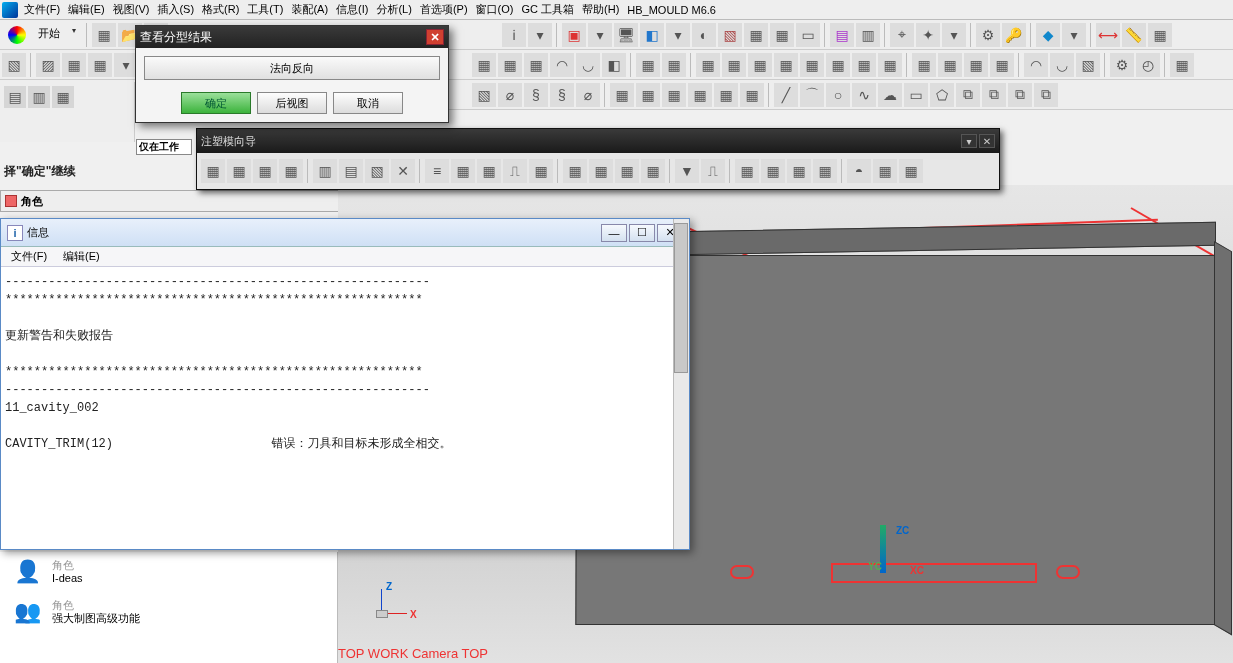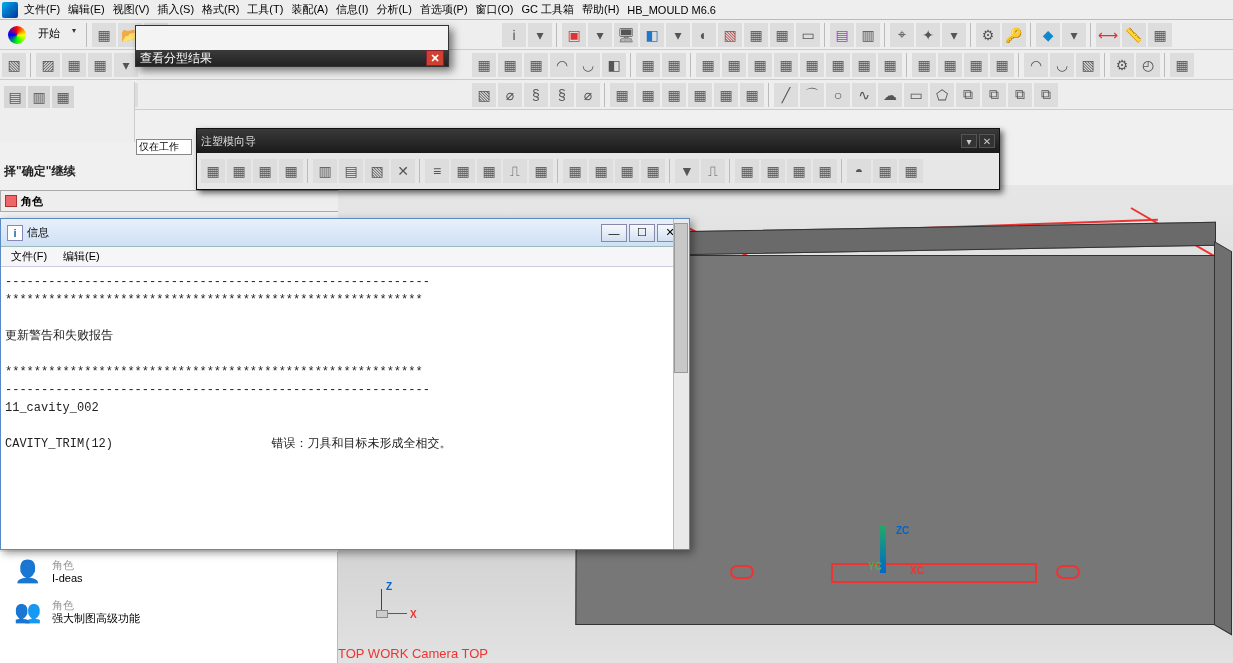--- a/index.html
+++ b/index.html
@@ -63,27 +63,26 @@
   .dialog {
     position: absolute;
     left: 135px; top: 25px;
     width: 314px;
     background: #f4f4f4;
     border: 1px solid #333;
     box-shadow: 4px 4px 8px rgba(0,0,0,0.5);
     z-index: 50;
   }
   .dlg-title {
-    height: 16px;
+    height: 22px;
     background: linear-gradient(to bottom,#3a3a3a,#222);
     color: white;
     display: flex; align-items:center; justify-content:space-between;
     padding: 0 4px;
     font-size: 12px;
-    margin-top: 24px;
   }
   .dlg-close {
     width:18px;height:16px;background:#d04030;color:white;
     display:flex;align-items:center;justify-content:center;
     border:1px solid #823;cursor:pointer;font-weight:bold;font-size:11px;
   }
   .dlg-body { padding: 8px; }
   .dlg-wide-btn {
     width: 100%; height: 24px;
     background: linear-gradient(#fafafa,#e0e0e0);
@@ -213,21 +212,21 @@
   .mini-z{position:absolute;left:29px;top:4px;width:1px;height:24px;background:#14c;}
   .mini-x{position:absolute;left:29px;top:28px;width:26px;height:1px;background:#d22;}
   .mini-origin{position:absolute;left:24px;top:25px;width:12px;height:8px;border:1px solid #888;background:#ccc;}
 
   
   .filter-row{
     position:absolute;left:136px;top:137px; width:60px; height:20px;
     display:flex;align-items:center;
   }
   .filter-inp{
-    width:56px;height:16px;border:1px solid #888;background:#fff;font-size:10px;padding:0 2px;
+    width:56px;height:16px;border:1px solid #888;background:#fff;font-size:10px;padding:0 2px;font-weight:bold;
   }
 
   
   .left-bars-stub{
     position:absolute;left:0;top:82px;width:135px;height:60px;background:#eee;border-right:1px solid #ccc;
     display:flex;flex-direction:column;gap:4px;padding:4px;
   }
   .left-bars-stub .tb-btn{width:22px;height:22px;background:#d6d6d6;}
   .left-row{display:flex;gap:2px;}
 
@@ -379,20 +378,28 @@
     <div class="tb-btn">▥</div>
     <div class="tb-btn">▦</div>
   </div>
 </div>
 
 <div class="dialog">
   <div class="dlg-title">
     <span>查看分型结果</span>
     <span class="dlg-close">✕</span>
   </div>
+  <div class="dlg-body">
+    <div class="dlg-wide-btn">法向反向</div>
+    <div class="dlg-btn-row">
+      <div class="dlg-btn primary">确定</div>
+      <div class="dlg-btn">后视图</div>
+      <div class="dlg-btn">取消</div>
+    </div>
+  </div>
 </div>
 
 <div class="float-toolbar">
   <div class="float-tb-title">
     <span>注塑模向导</span>
     <div style="display:flex;gap:2px;">
       <span class="float-tb-close">▾</span>
       <span class="float-tb-close">✕</span>
     </div>
   </div>

